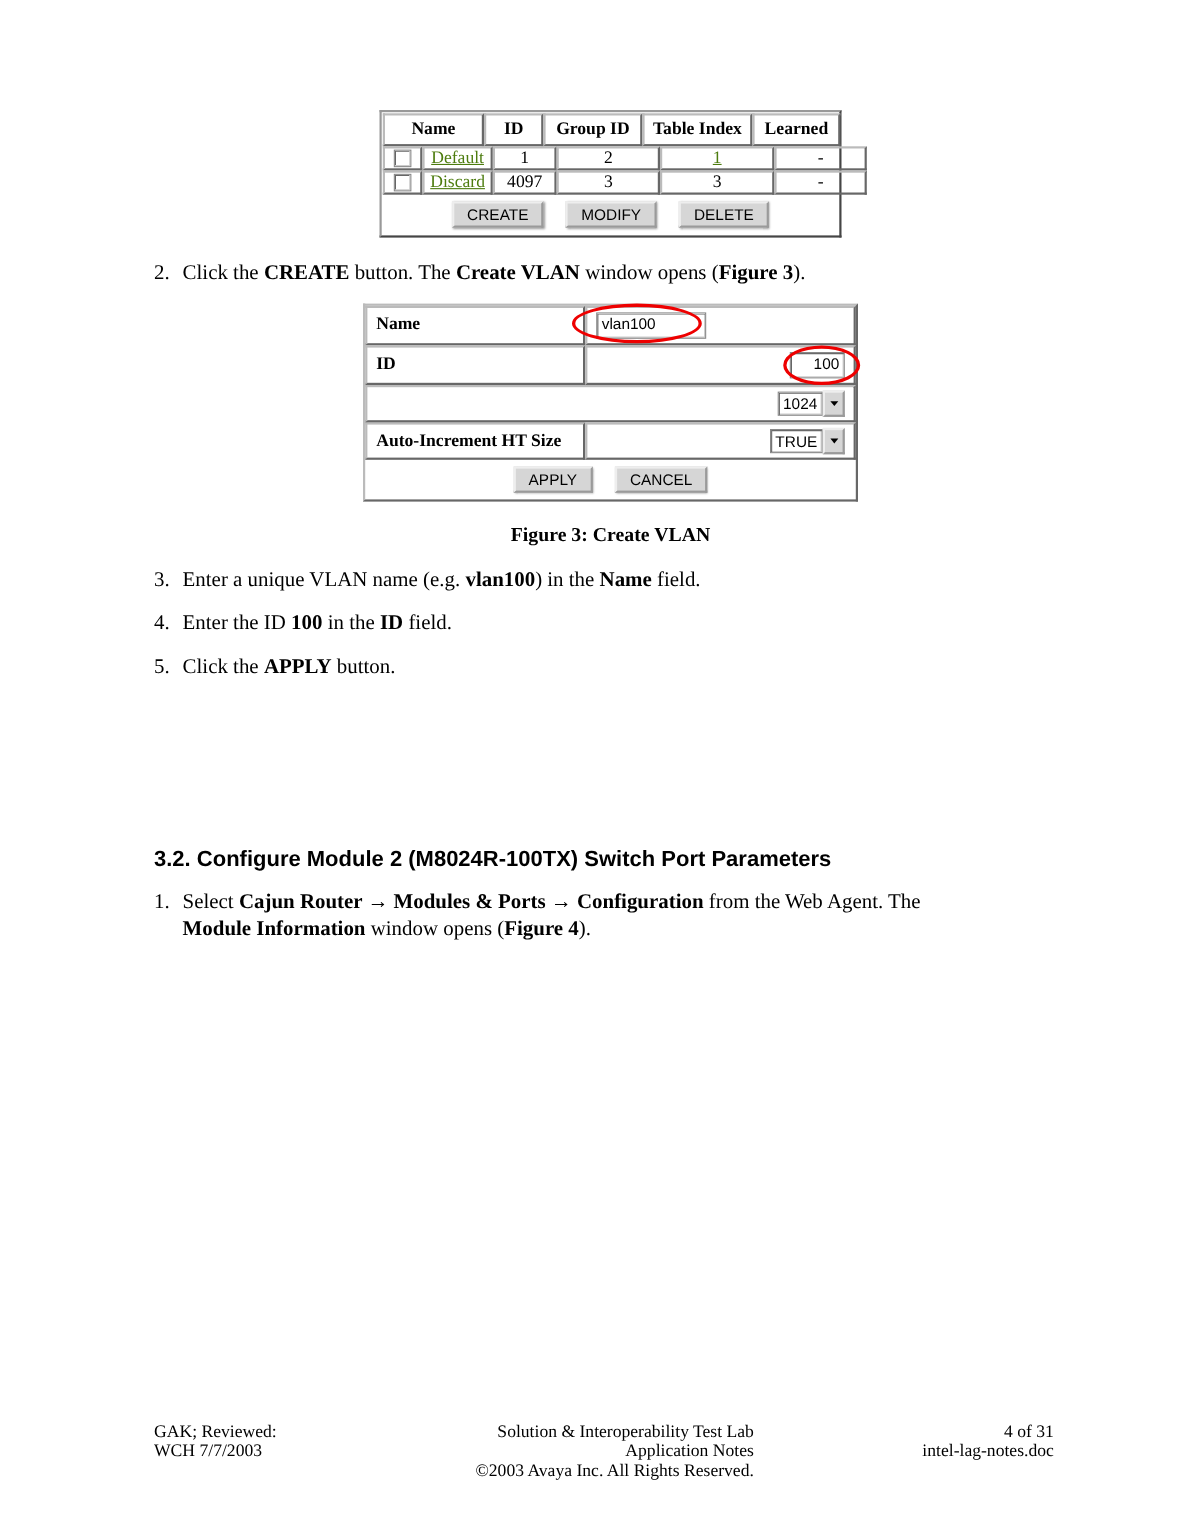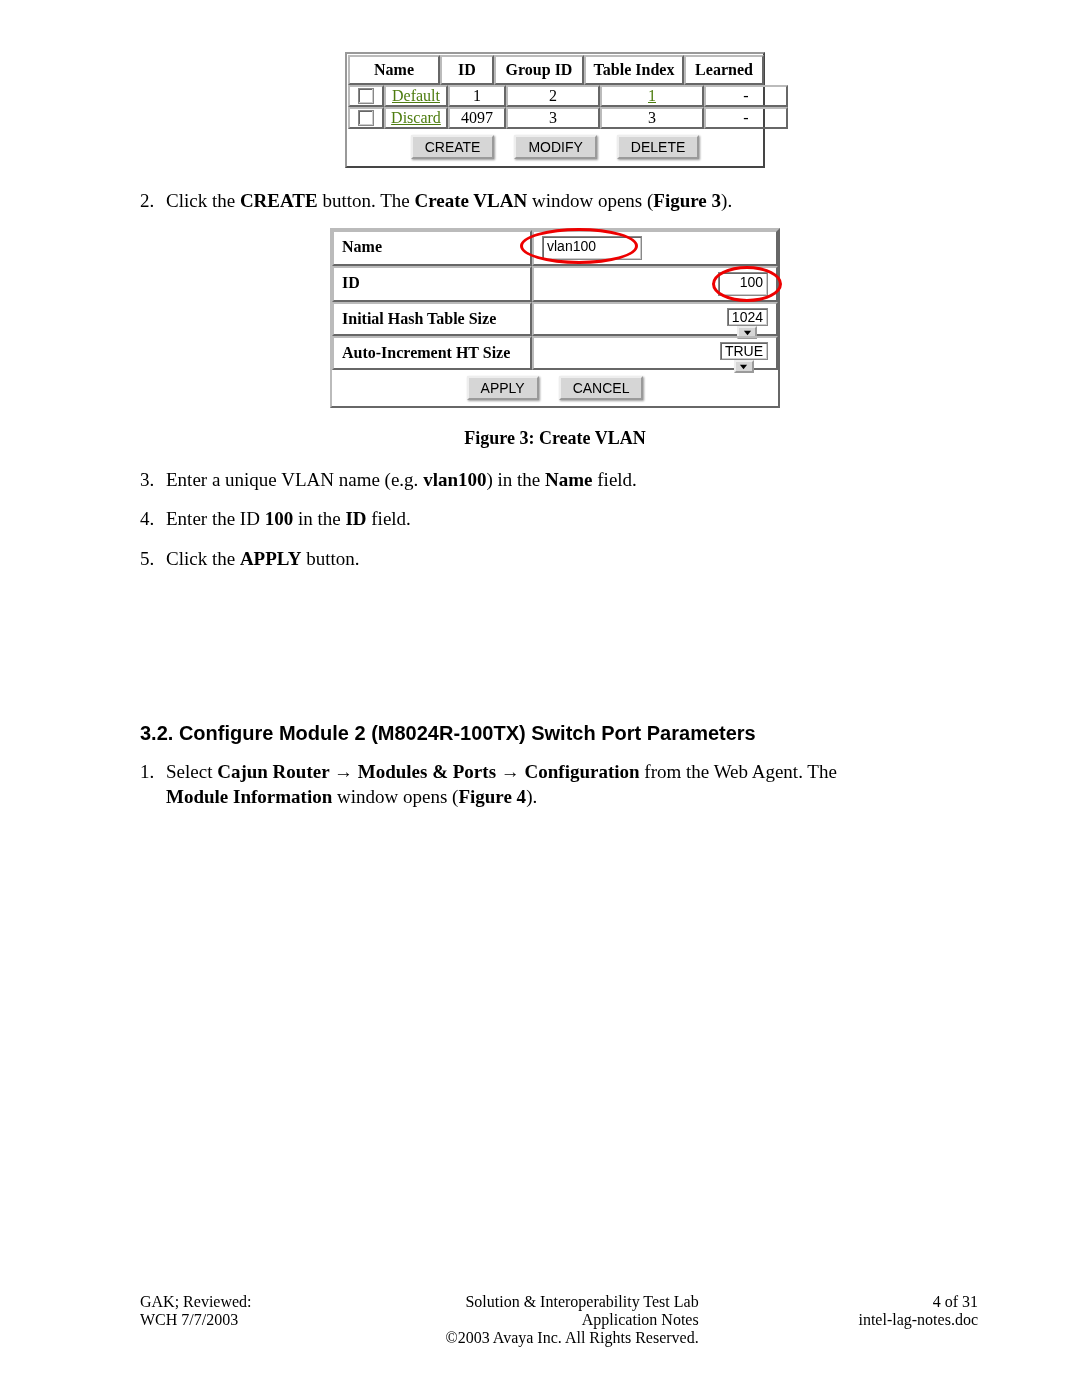--- a/index.html
+++ b/index.html
@@ -6,21 +6,21 @@
     font-family: "Times New Roman", serif;
     background: #fff;
     color: #000;
     margin: 0;
     padding: 0;
   }
   .page {
     width: 1080px;
     height: 1397px;
     box-sizing: border-box;
-    padding: 52px 110px 40px 140px;
+    padding: 100px 110px 40px 140px;
     position: relative;
   }
 
   
   .vlan-table-wrap {
     margin: 0 auto 20px auto;
     width: 420px;
   }
   .vlan-table {
     border: 2px outset #999;
@@ -94,21 +94,21 @@
   }
   .txtin {
     font-family: Arial, sans-serif;
     font-size:14px; padding:1px 4px; height:20px;
     background:#fff; border:1px solid #888;
     box-shadow: inset 1px 1px 0 #666, inset -1px -1px 0 #ccc;
   }
   .sel {
     font-family: Arial, sans-serif;
     font-size:14px; height:22px;
-    background:#fff; display:flex; align-items:center;flex-direction:column;
+    background:#fff; display:flex; align-items:center;
   }
   .sel-box {
     border:1px solid #888; box-shadow: inset 1px 1px 0 #666, inset -1px -1px 0 #ccc;
     padding:0 4px; height:20px; display:flex; align-items:center;
   }
   .sel-btn {
     width:16px; height:20px; background:#d6d6d6; border:2px outset #eee;
     display:flex; align-items:center; justify-content:center; margin-left:0;
   }
   .sel-btn svg{ width:9px; height:9px;}
@@ -122,21 +122,21 @@
     font-family: Arial, sans-serif;
     font-weight: bold;
     font-size: 20px;
     margin-top: 150px;
     margin-bottom: 14px;
     white-space: nowrap;
   }
 
   
   .footer {
-    position:absolute; bottom:50px; left:140px; right:102px;
+    position:absolute; bottom:50px; left:140px; right:122px;
     display:flex; justify-content:space-between; align-items:flex-start;
     font-size:16px;
   }
   .footer .col { flex:1; }
   .footer .center { text-align:right; }
   .footer .right  { text-align:right; }
 </style>
 </head>
 <body>
 
@@ -202,21 +202,20 @@
         </div>
       </div>
       <div class="cvx-row">
         <div class="cvx-label">ID</div>
         <div class="cvx-field">
           <span class="txtin" style="width:40px; text-align:right;">100</span>
           <div class="red-circle" style="right:-6px; top:-2px; width:64px; height:30px;"></div>
         </div>
       </div>
       <div class="cvx-row">
-        <div class="cvx-label">Initial Hash Table Size</div>
         <div class="cvx-field">
           <div class="sel">
             <div class="sel-box">1024</div>
             <div class="sel-btn">
               <svg viewBox="0 0 10 10">
                   <polygon points="1,3 9,3 5,8" fill="#000"></polygon>
                 </svg>
             </div>
           </div>
         </div>

